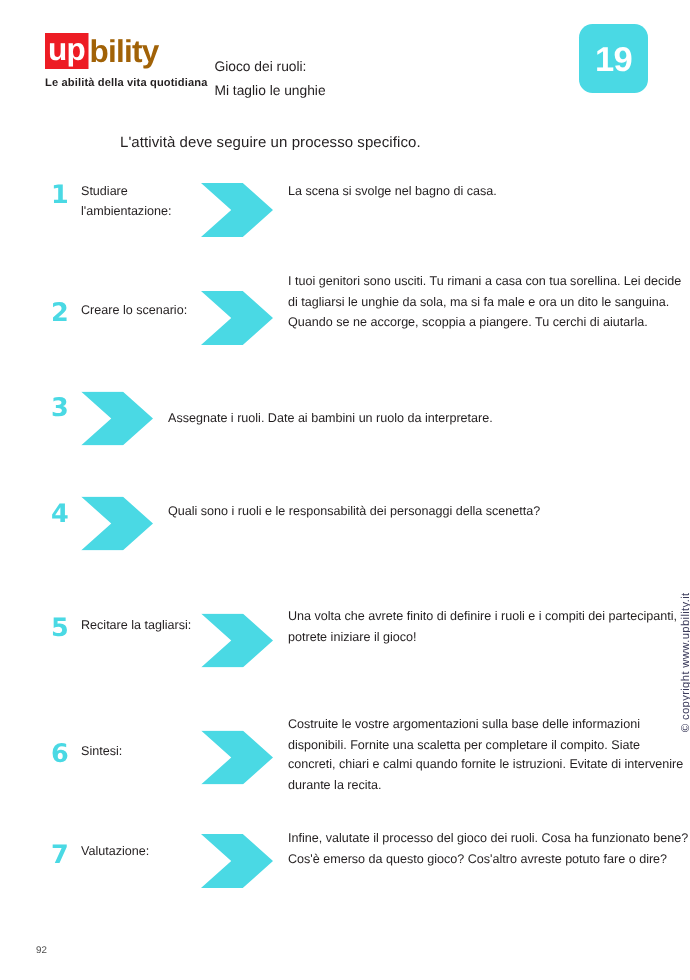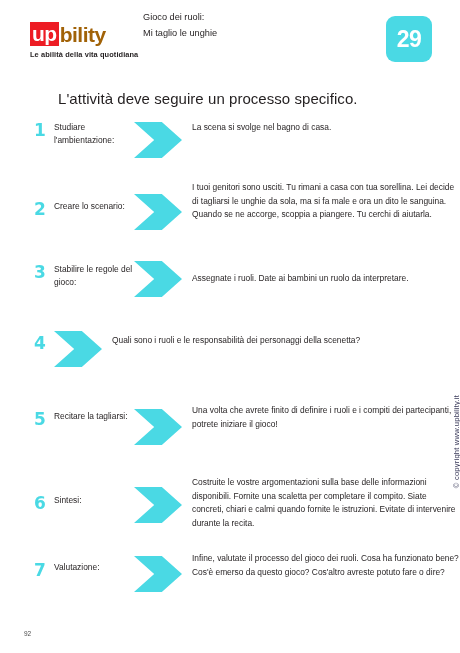--- a/index.html
+++ b/index.html
@@ -62,21 +62,21 @@
     margin-top: 4px;
     font-size: 7.4px;
     font-weight: bold;
     color: #231f20;
     letter-spacing: 0.1px;
     white-space: nowrap;
   }
   .title-block {
     position: absolute;
     left: 143px;
-    top: 9px;
+    top: 36px;
     width: 210px;
   }
   .title-line {
     font-size: 9.2px;
     color: #231f20;
     line-height: 1.75;
     white-space: nowrap;
   }
   .badge {
     position: absolute;
@@ -94,23 +94,23 @@
     color: #ffffff;
     font-weight: bold;
     font-size: 23px;
     letter-spacing: -0.5px;
     line-height: 1;
   }
 
   
   .intro {
     position: absolute;
-    left: 34px;
+    left: 56px;
     top: 90px;
-    font-size: 15px;
+    font-size: 10px;
     color: #231f20;
     letter-spacing: 0.05px;
     padding-left: 24px;
   }
 
   
   .steps {
     position: absolute;
     left: 0;
     top: 122px;
@@ -196,21 +196,21 @@
       </div>
       <div class="logo-tag">Le abilità della vita quotidiana</div>
     </div>
 
     <div class="title-block">
       <div class="title-line">Gioco dei ruoli:</div>
       <div class="title-line">Mi taglio le unghie</div>
     </div>
 
     <div class="badge">
-      <span class="badge-num">29</span>
+      <span class="badge-num">19</span>
     </div>
 
   </div>
 
   <div class="intro">L'attività deve seguire un processo specifico.</div>
 
   <div class="steps">
 
     <div class="step" style="height:60px;">
       <div class="step-num">1</div>
@@ -225,21 +225,20 @@
       <div class="step-num" style="margin-top:19px;">2</div>
       <div class="step-label" style="margin-top:18px;">Creare lo scenario:</div>
       <div class="arrow-wrap" style="margin-top:12px;">
         <div class="arrow"></div>
       </div>
       <div class="step-body">I tuoi genitori sono usciti. Tu rimani a casa con tua sorellina. Lei decide di tagliarsi le unghie da sola, ma si fa male e ora un dito le sanguina. Quando se ne accorge, scoppia a piangere. Tu cerchi di aiutarla.</div>
     </div>
 
     <div class="step" style="height:70px;">
       <div class="step-num" style="margin-top:3px;">3</div>
-      <div class="step-label" style="margin-top:2px;">Stabilire le regole del gioco:</div>
       <div class="arrow-wrap">
         <div class="arrow"></div>
       </div>
       <div class="step-body" style="margin-top:11px;">Assegnate i ruoli. Date ai bambini un ruolo da interpretare.</div>
     </div>
 
     <div class="step" style="height:78px;">
       <div class="step-num" style="margin-top:4px;">4</div>
       <div class="arrow-wrap">
         <div class="arrow"></div>

